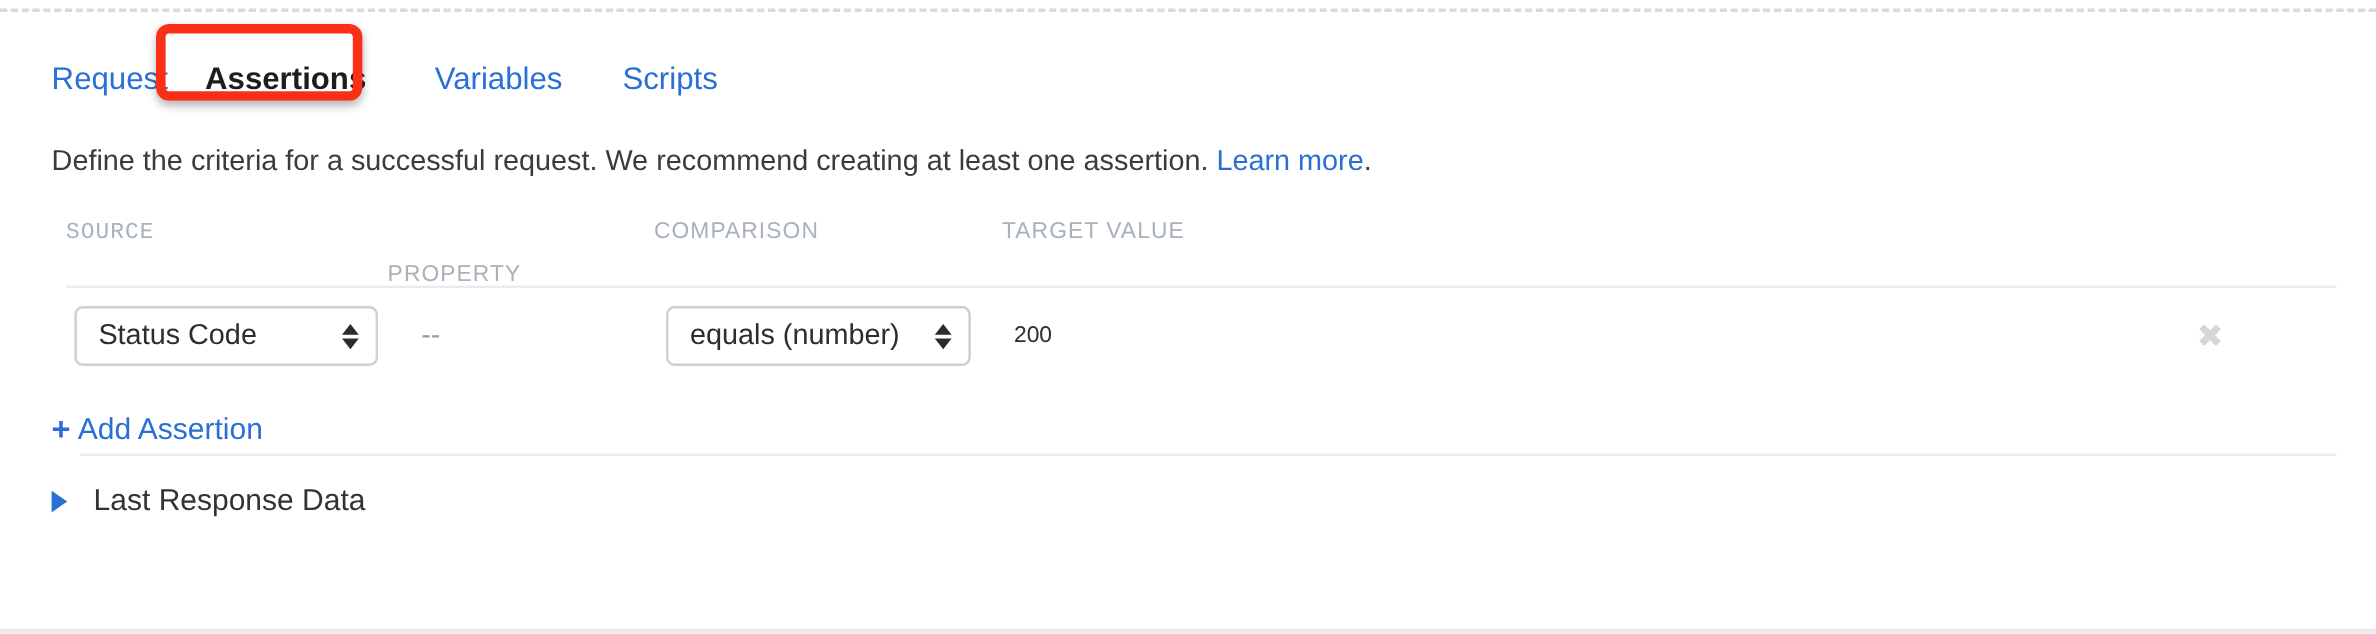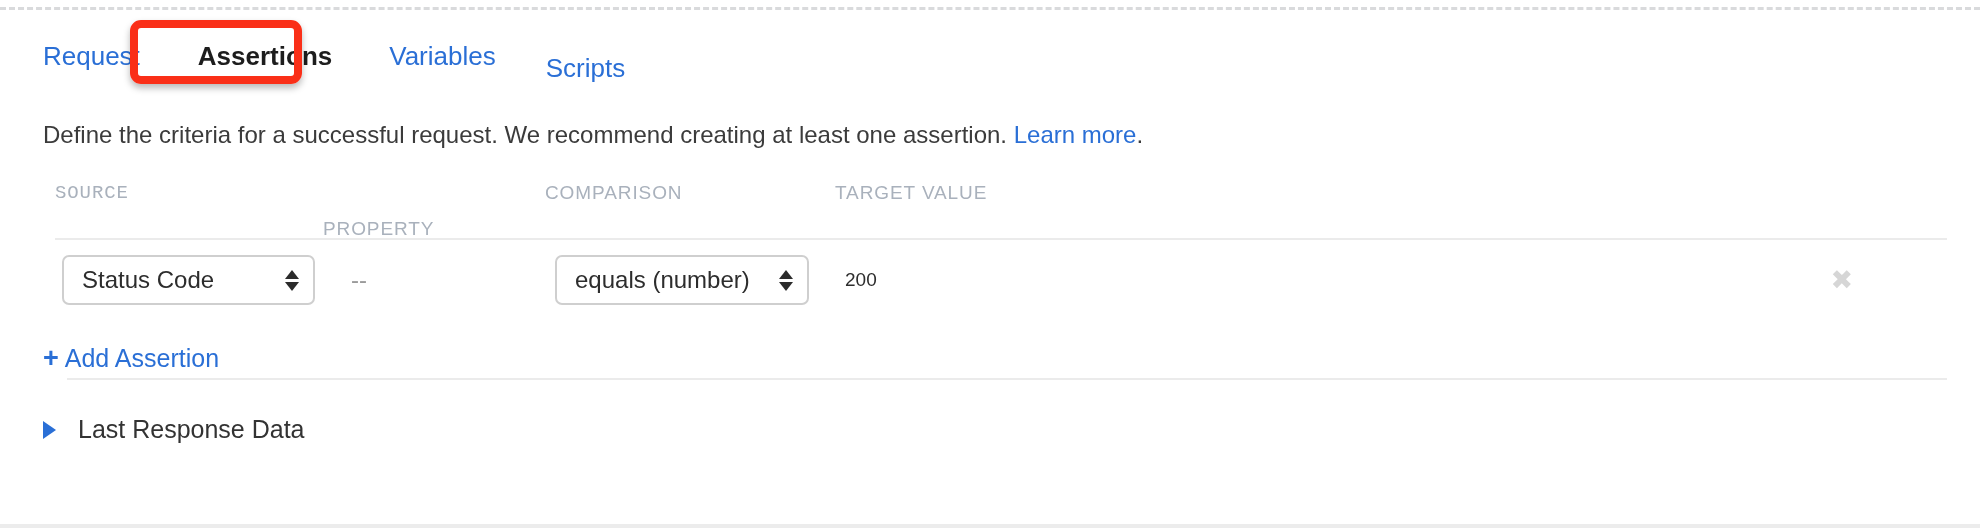--- a/index.html
+++ b/index.html
@@ -31,36 +31,36 @@
     border-top: 4px solid #ececec;
   }
 
   
   .tabbar {
     position: absolute;
     top: 34px;
     left: 43px;
     height: 44px;
     display: flex;
-    align-items: center;
+    align-items: flex-end;
   }
   .tab {
     font-size: 26px;
     color: #2a6fd6;
     line-height: 1;
     cursor: pointer;
     white-space: nowrap;
     padding: 0;
   }
   .tab + .tab { margin-left: 56px; }
   .tab.active {
     color: #1d1d1d;
     font-weight: bold;
   }
-  .tab.t-assertions { margin-left: 58px; }
+  .tab.t-assertions { margin-left: 31px; }
   .tab.t-variables  { margin-left: 57px; }
   .tab.t-scripts    { margin-left: 50px; margin-top: 24px; }
 
   
   .annot-box {
     position: absolute;
     left: 130px;
     top: 20px;
     width: 172px;
     height: 64px;
@@ -223,21 +223,20 @@
 
   
   .lastresp {
     position: absolute;
     left: 43px;
     top: 405px;
     display: flex;
     align-items: center;
     cursor: pointer;
     white-space: nowrap;
-    margin-top: 12px;
   }
   .lastresp .caret {
     width: 0; height: 0;
     border-top: 9px solid transparent;
     border-bottom: 9px solid transparent;
     border-left: 13px solid #2a6fd6;
     margin-right: 22px;
     flex: 0 0 auto;
   }
   .lastresp .lbl {

